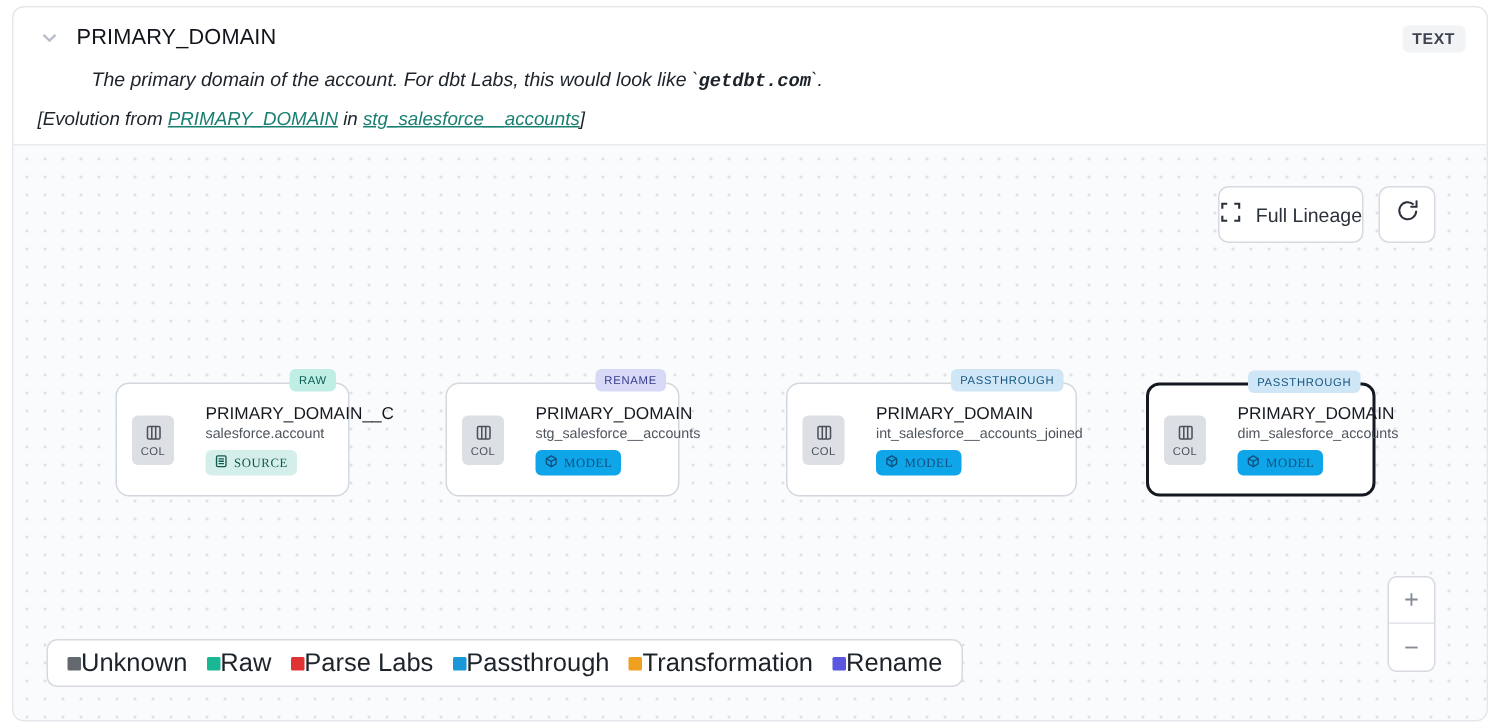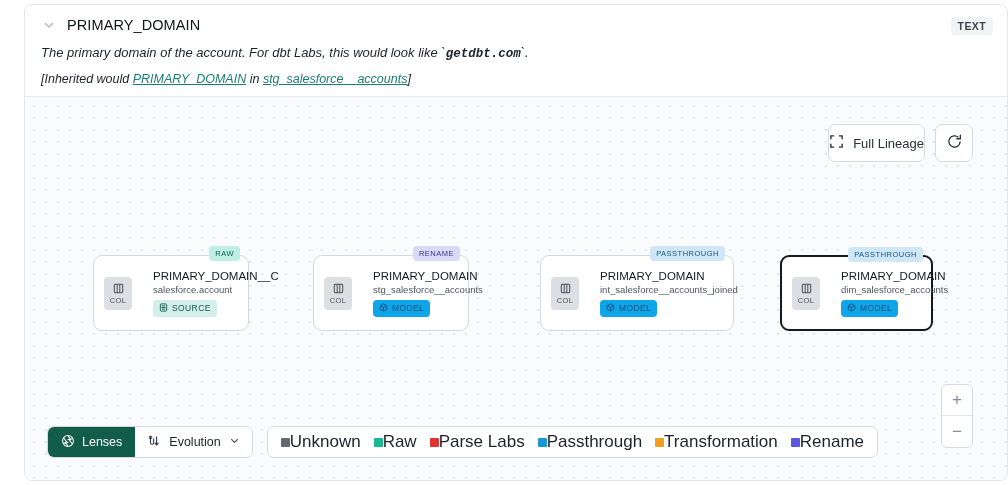--- a/index.html
+++ b/index.html
@@ -5,21 +5,21 @@
   * { box-sizing: border-box; margin: 0; padding: 0; }
   html, body {
     width: 1008px; height: 485px;
     background: #ffffff;
     font-family: "Liberation Sans", sans-serif;
     overflow: hidden;
   }
 
   .panel {
     position: absolute;
-    left: 24px; top: 4px;
+    left: 8px; top: 4px;
     width: 984px; height: 477px;
     background: #ffffff;
     border: 1px solid #e3e6ea;
     border-radius: 8px;
     overflow: hidden;
   }
 
   
   .hdr {
     position: relative;
@@ -41,20 +41,21 @@
     position: absolute; right: 14px; top: 12px;
     background: #f1f3f5; color: #3d4450;
     font-size: 10.5px; letter-spacing: .4px;
     padding: 3px 7px; border-radius: 4px; font-weight: bold;
   }
   .desc {
     margin-top: 11px;
     font-style: italic;
     font-size: 13px; color: #1d232b;
     line-height: 1.35;
+    margin-left: 36px;
   }
   .desc .mono {
     font-family: "Liberation Mono", monospace;
     font-weight: bold; font-style: italic;
     font-size: 12.5px;
   }
   .inherit {
     margin-top: 9px;
     font-style: italic;
     font-size: 12.5px; color: #1d232b;
@@ -118,21 +119,21 @@
     color: #4a505a;
   }
   .node-colicon span { font-size: 7.5px; letter-spacing: .3px; }
   .node-body { flex: 1; min-width: 0; display: flex; flex-direction: column; gap: 2px; margin-left: 12px; }
   .node-name { font-size: 11.5px; color: #151a21; white-space: nowrap; }
   .node-sub { font-size: 9.5px; color: #4e555f; white-space: nowrap; }
   .node-kind {
     align-self: flex-start; margin-top: 3px;
     display: inline-flex; align-items: center; gap: 4px;
     font-size: 8.5px; letter-spacing: .4px;
-    padding: 3px 6px; border-radius: 4px;
+    padding: 3px 6px; border-radius: 4px; font-family: Liberation Serif, serif;
   }
   .kind-source { background: #d4eeea; color: #11584e; }
   .kind-model  { background: #0ea5e9; color: #12507f; }
 
   .tag {
     position: absolute; top: -10px; right: 8px;
     font-size: 7.5px; letter-spacing: .5px;
     padding: 3px 6px; border-radius: 4px;
     white-space: nowrap;
   }
@@ -180,21 +181,21 @@
       <div class="hdr-title">PRIMARY_DOMAIN</div>
     </div>
 
     <div class="type-badge">TEXT</div>
 
     <div class="desc">
       <span>The primary domain of the account. For dbt Labs, this would look like `</span><span class="mono">getdbt.com</span><span>`.</span>
     </div>
 
     <div class="inherit">
-      <span>[Inherited would </span><a>PRIMARY_DOMAIN</a><span> in </span><a>stg_salesforce__accounts</a><span>]</span>
+      <span>[Evolution from </span><a>PRIMARY_DOMAIN</a><span> in </span><a>stg_salesforce__accounts</a><span>]</span>
     </div>
   </div>
 
   <div class="canvas">
 
     <svg class="edges">
       <defs>
         <marker id="ah" markerWidth="7" markerHeight="7" refX="6" refY="3" orient="auto">
           <path d="M0,0 L6,3 L0,6 z" fill="#7b828b"></path>
         </marker>
@@ -320,46 +321,20 @@
         </div>
       </div>
     </div>
 
     <div class="zoomctl">
       <div>+</div>
       <div>−</div>
     </div>
 
     <div class="bottombar">
-      <div class="seg">
-        <div class="seg-lenses">
-          <span>
-            <svg width="14" height="14" viewBox="0 0 16 16" fill="none" stroke="#ffffff" stroke-width="1.2">
-              <circle cx="8" cy="8" r="6.2"></circle>
-              <path d="M8 1.8 L11 7 M13.4 5.4 L7.5 6.6 M13 11.4 L9.5 6.9 M8 14.2 L5 9 M2.6 10.6 L8.5 9.4 M3 4.6 L6.5 9.1"></path>
-            </svg>
-          </span>
-          <span>Lenses</span>
-        </div>
-        <div class="seg-evo">
-          <span>
-            <svg width="14" height="14" viewBox="0 0 16 16" fill="none" stroke="#2b313a" stroke-width="1.2">
-              <path d="M4 2.5v7.5a1.8 1.8 0 0 0 3.6 0V5.2"></path>
-              <path d="M4 2.5a1.5 1.5 0 0 1 0 3 1.5 1.5 0 0 1 0-3z" stroke-width="1.1"></path>
-              <path d="M11 3.2v9M9.2 10.4 11 12.6 12.8 10.4" stroke-linecap="round"></path>
-            </svg>
-          </span>
-          <span>Evolution</span>
-          <span>
-            <svg width="11" height="11" viewBox="0 0 12 12" fill="none" stroke="#4a505a" stroke-width="1.3">
-              <path d="M2.5 4.5 L6 8 L9.5 4.5"></path>
-            </svg>
-          </span>
-        </div>
-      </div>
 
       <div class="legend">
         <div class="legend-item">
           <span class="sw" style="background: rgb(100, 105, 111);"></span>
           <span>Unknown</span>
         </div>
         <div class="legend-item">
           <span class="sw" style="background: rgb(25, 183, 147);"></span>
           <span>Raw</span>
         </div>

